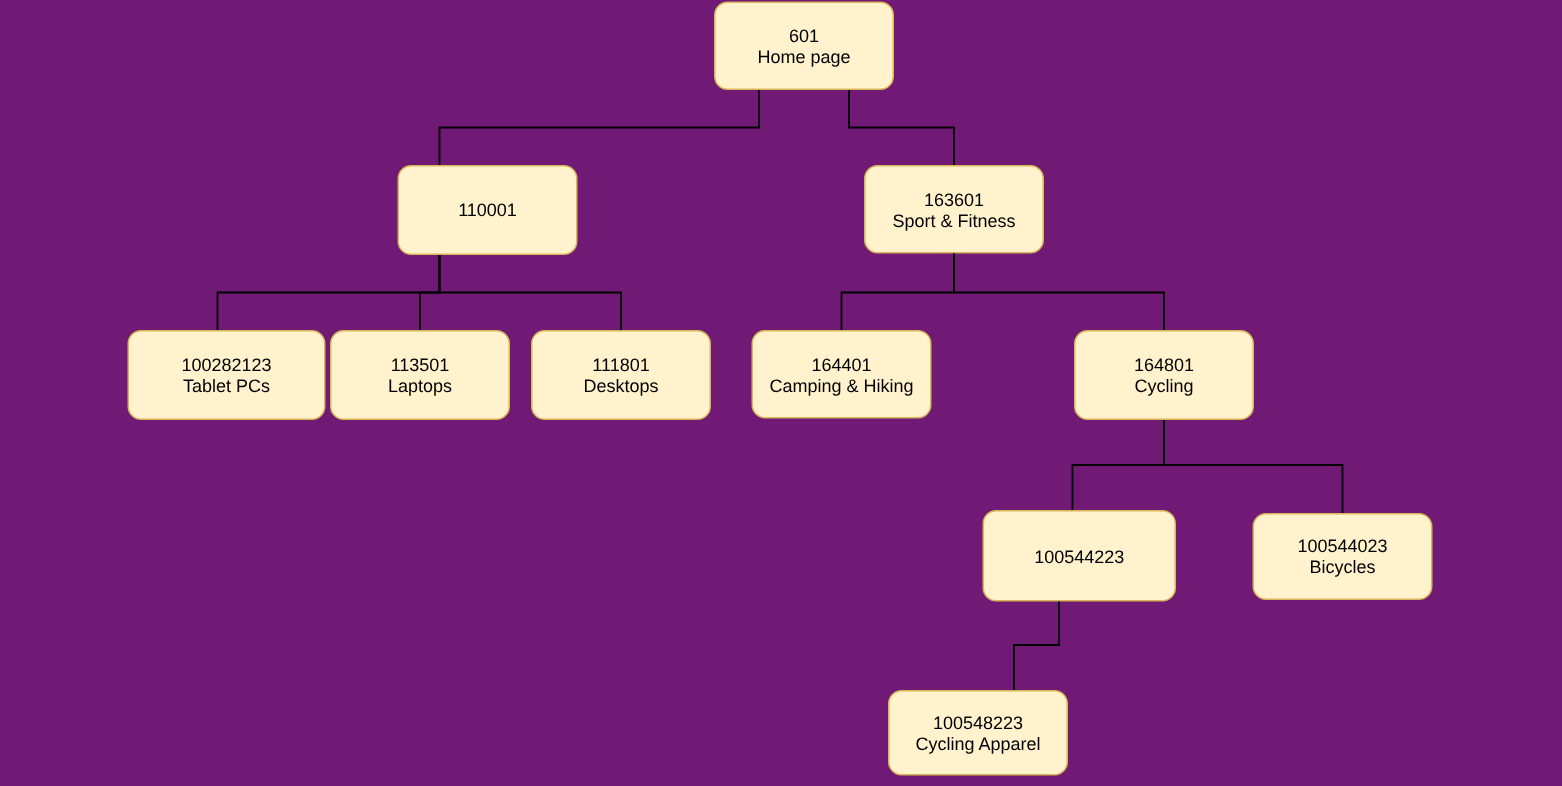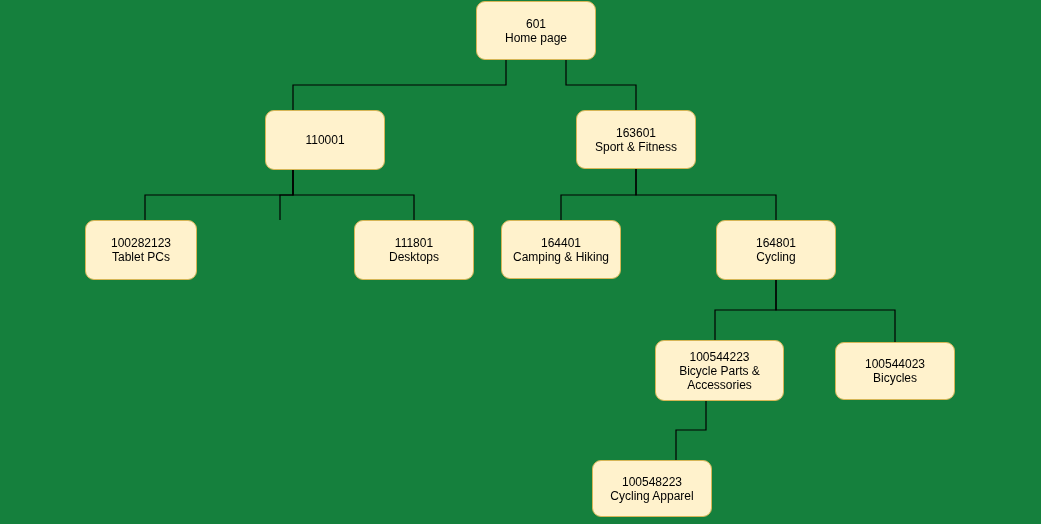--- a/index.html
+++ b/index.html
@@ -4,21 +4,21 @@
 <style>
   html, body {
     margin: 0;
     padding: 0;
     background: #000000;
   }
   .canvas {
     position: relative;
     width: 1041px;
     height: 524px;
-    background: #15803d;
+    background: #701a75;
     overflow: hidden;
     font-family: "Liberation Sans", sans-serif;
   }
   .node {
     position: absolute;
     box-sizing: border-box;
     background: #FFF2CC;
     border: 1.5px solid #D6B656;
     border-radius: 9px;
     display: flex;
@@ -68,27 +68,33 @@
     </div>
   </div>
 
   <div class="node" style="left:576px; top:110px; width:120px; height:59px;">
     <div class="node-text">
       <div>163601</div>
       <div>Sport &amp; Fitness</div>
     </div>
   </div>
 
-  <div class="node" style="left:85px; top:220px; width:112px; height:60px;justify-content:center;">
+  <div class="node" style="left:85px; top:220px; width:132px; height:60px;justify-content:center;">
     <div class="node-text">
       <div>100282123</div>
       <div>Tablet PCs</div>
     </div>
   </div>
 
+  <div class="node" style="left:220px; top:220px; width:120px; height:60px;">
+    <div class="node-text">
+      <div>113501</div>
+      <div>Laptops</div>
+    </div>
+  </div>
 
   <div class="node" style="left:354px; top:220px; width:120px; height:60px;">
     <div class="node-text">
       <div>111801</div>
       <div>Desktops</div>
     </div>
   </div>
 
   <div class="node" style="left:501px; top:220px; width:120px; height:59px;">
     <div class="node-text">
@@ -100,21 +106,20 @@
   <div class="node" style="left:716px; top:220px; width:120px; height:60px;">
     <div class="node-text">
       <div>164801</div>
       <div>Cycling</div>
     </div>
   </div>
 
   <div class="node" style="left:655px; top:340px; width:129px; height:61px;">
     <div class="node-text">
       <div>100544223</div>
-      <div>Bicycle Parts &amp; Accessories</div>
     </div>
   </div>
 
   <div class="node" style="left:835px; top:342px; width:120px; height:58px;">
     <div class="node-text">
       <div>100544023</div>
       <div>Bicycles</div>
     </div>
   </div>
 

